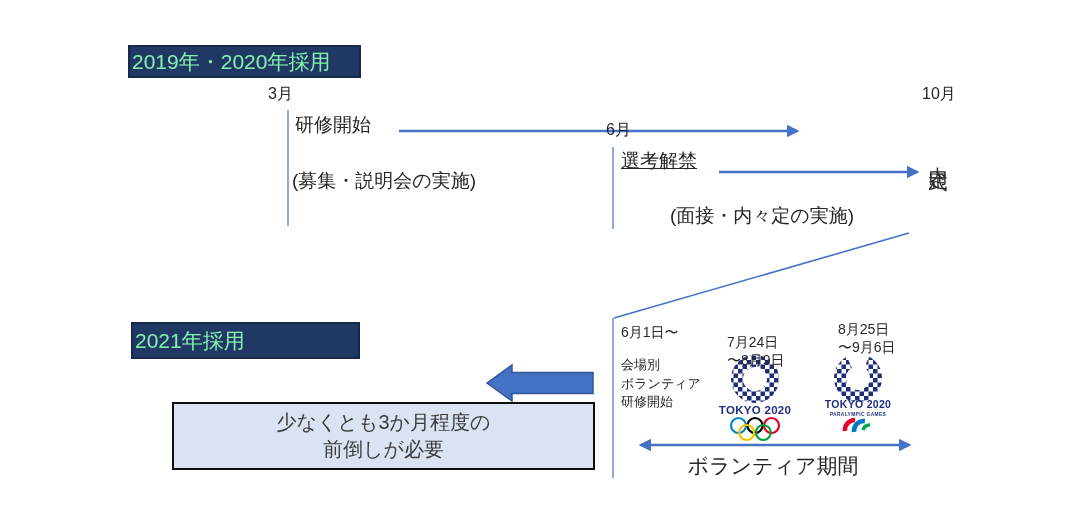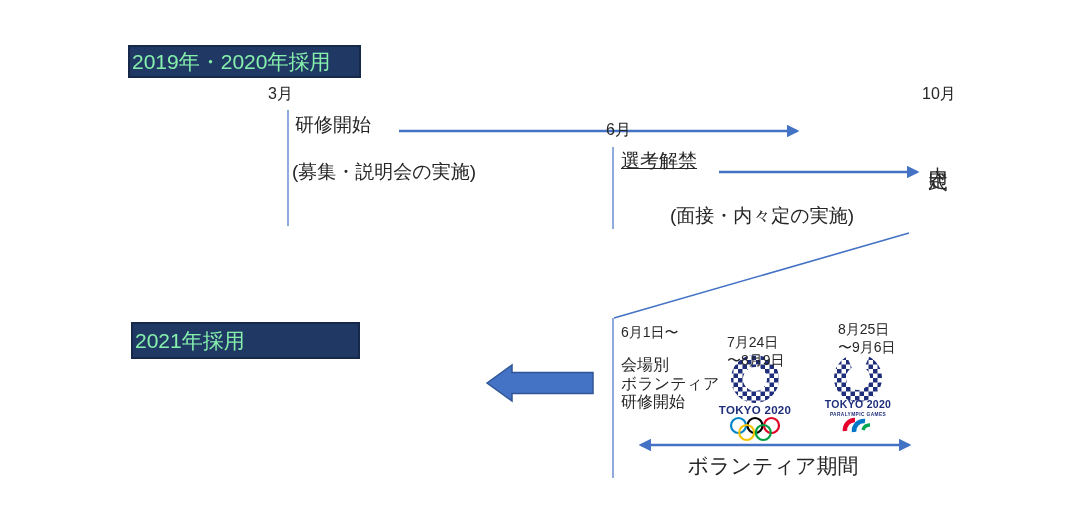--- a/index.html
+++ b/index.html
@@ -32,21 +32,21 @@
   }
   .callout-box{
     background:#DAE3F3;
     border:2px solid #0D0D0D;
     box-sizing:border-box;
     display:flex;flex-direction:column;justify-content:center;align-items:center;
     font-size:20px;line-height:27px;color:#3B3B3B;
     text-align:center;
   }
   .small-date{font-size:14px;line-height:17.5px;white-space:nowrap;}
-  .training-label{font-size:16px;line-height:18.5px;white-space:nowrap;}
+  .training-label{font-size:13px;line-height:18.5px;white-space:nowrap;}
   .period-label{font-size:21px;text-align:center;white-space:nowrap;font-family:Liberation Mono, monospace;}
   svg{display:block;}
   #overlay{position:absolute;left:0;top:0;pointer-events:none;}
 </style>
 </head>
 <body>
 
 <div id="canvas">
 
   <svg id="overlay" width="1080" height="513" viewBox="0 0 1080 513">
@@ -101,29 +101,33 @@
 
   <div class="abs navy-header" style="left:128px;top:45px;width:233px;height:33px;">
     <span>2019年・2020年採用</span>
   </div>
 
   <div class="abs month-label" style="left:268px;top:84px;">3月</div>
   <div class="abs month-label" style="left:606px;top:84px;margin-top:36px;">6月</div>
   <div class="abs month-label" style="left:922px;top:84px;">10月</div>
 
   <div class="abs event-label" style="left:295px;top:112px;">研修開始</div>
-  <div class="abs event-label" style="left:292px;top:159px;">(募集・説明会の実施)</div>
+  <div class="abs event-label" style="left:292px;top:168px;">(募集・説明会の実施)</div>
   <div class="abs event-label" style="left:621px;top:148px;text-decoration:underline;">選考解禁</div>
   <div class="abs event-label" style="left:670px;top:203px;">(面接・内々定の実施)</div>
   <div class="abs vertical-label" style="left:925px;top:151px;height:75px;">内定式</div>
 
   <div class="abs navy-header" style="left:131px;top:322px;width:229px;height:37px;">
     <span>2021年採用</span>
   </div>
 
+  <div class="abs callout-box" style="left:172px;top:402px;width:423px;height:68px;">
+    <span>少なくとも3か月程度の</span>
+    <span>前倒しが必要</span>
+  </div>
 
   <div class="abs small-date" style="left:621px;top:324px;">6月1日〜</div>
 
   <div class="abs small-date" style="left:727px;top:322px;margin-top:12px;">
     <div>7月24日</div>
     <div>〜8月9日</div>
   </div>
 
   <div class="abs small-date" style="left:830px;top:321px;margin-left:8px;">
     <div>8月25日</div>

